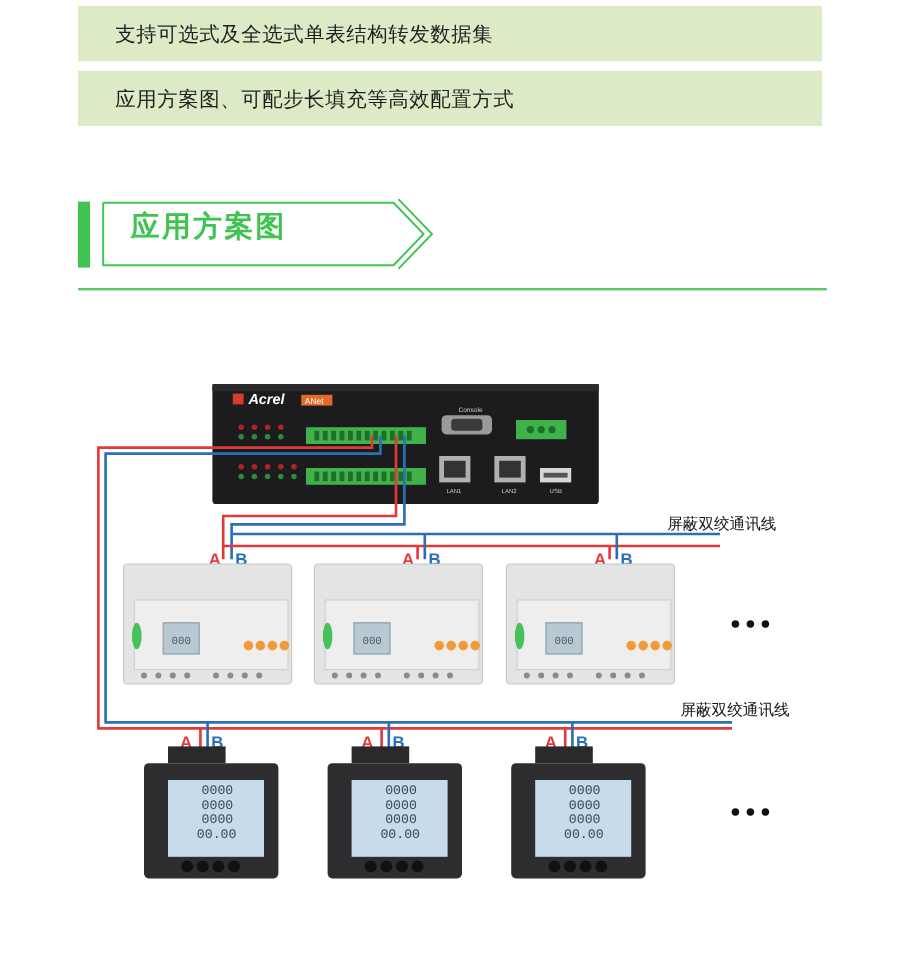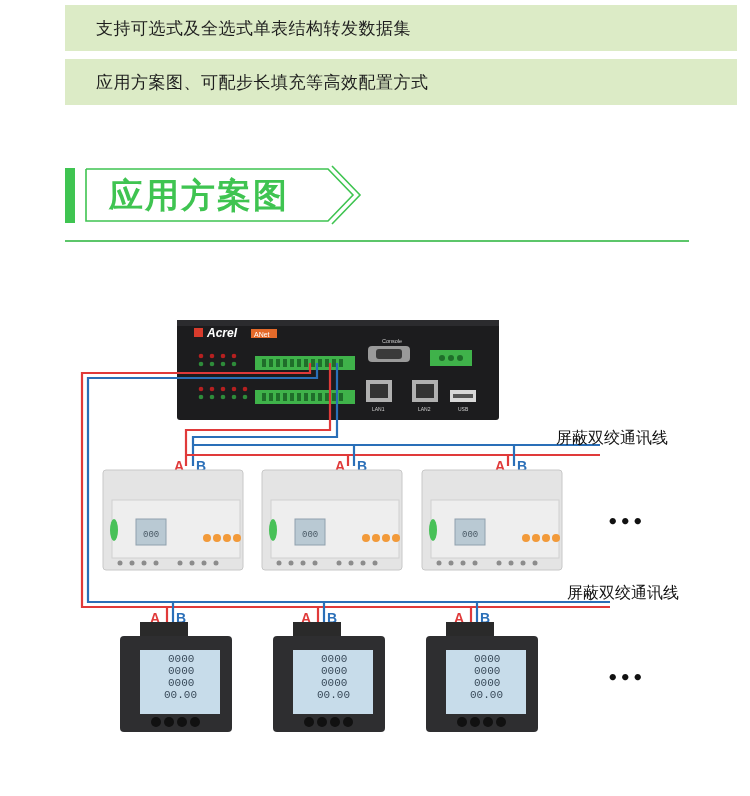--- a/index.html
+++ b/index.html
@@ -1,30 +1,30 @@
 <!DOCTYPE html>
 <html><head>
 <meta charset="utf-8">
 <style>
   html, body { margin: 0; padding: 0; background: #ffffff; }
   body { width: 750px; height: 796px; position: relative; overflow: hidden;
          font-family: "DejaVu Sans", "Liberation Sans", sans-serif; }
-  .feature-bar { position: absolute; left: 65px; width: 672px; height: 46px;
+  .feature-bar { position: absolute; left: 65px; width: 620px; height: 46px;
                  background: #dcebc6; display: flex; align-items: center; }
   .feature-bar span { margin-left: 31px; font-size: 17px; color: #1e1e1e; letter-spacing: 0.5px; }
   #f1 { top: 5px; }
   #f2 { top: 59px; }
   .section-head { position: absolute; left: 65px; top: 165px; width: 300px; height: 60px; }
   .green-block { position: absolute; left: 0; top: 3px; width: 10px; height: 55px; background: #3fc451; }
-  .section-title { position: absolute; left: 44px; top: 8px; font-size: 34px; font-weight: bold;
+  .section-title { position: absolute; left: 44px; top: 8px; font-size: 24px; font-weight: bold;
                    color: #3fc451; letter-spacing: 2px; }
   .divider { position: absolute; left: 65px; top: 240px; width: 624px; height: 2px; background: #5cc66a; }
   svg.diagram { position: absolute; left: 0; top: 0; }
   .wire-label { position: absolute; font-family: "DejaVu Serif", "Liberation Serif", serif;
-                font-size: 16px; color: #111; }
+                font-size: 13px; color: #111; }
   .dots { position: absolute; font-size: 18px; font-weight: bold; color: #111; letter-spacing: 1px; }
 </style>
 </head>
 <body>
 
 <div class="feature-bar" id="f1">
   <span>支持可选式及全选式单表结构转发数据集</span>
 </div>
 <div class="feature-bar" id="f2">
   <span>应用方案图、可配步长填充等高效配置方式</span>

